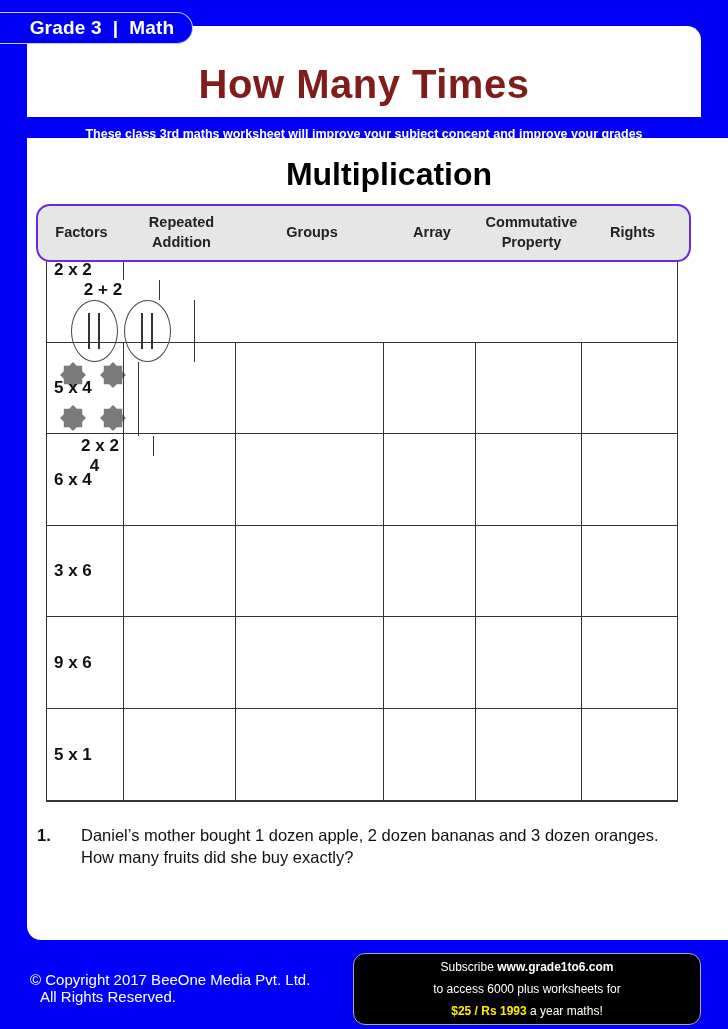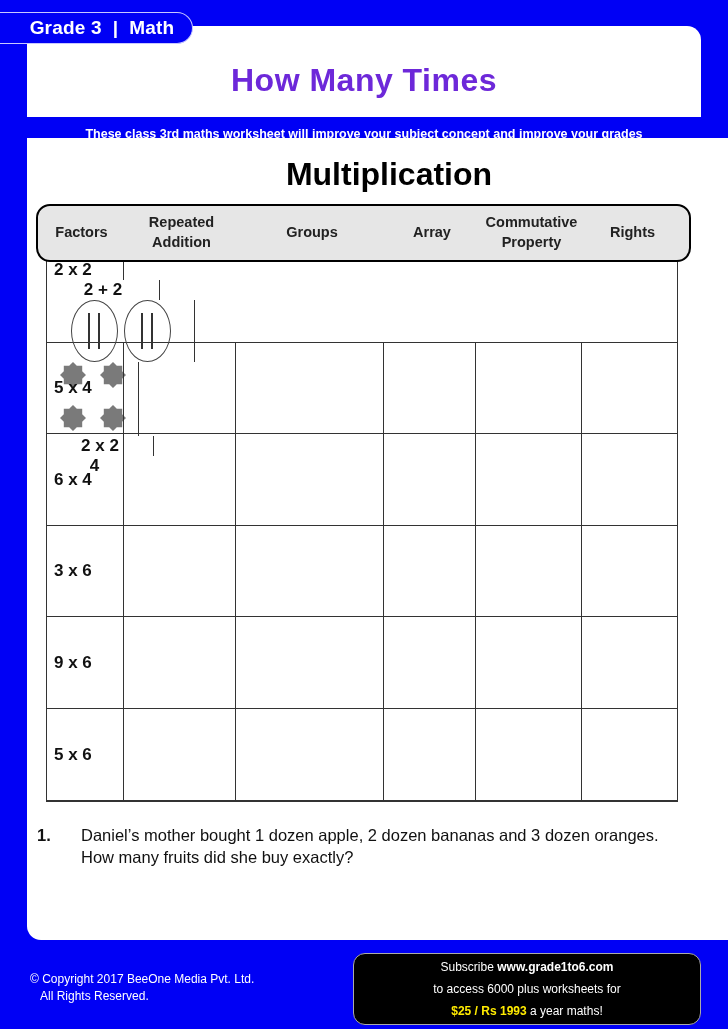--- a/index.html
+++ b/index.html
@@ -22,41 +22,41 @@
     z-index: 3;
   }
   .panel-top {
     position: absolute; left: 27px; top: 26px; width: 674px; height: 91px;
     background: #fff;
     border-radius: 0 14px 0 0;
     z-index: 1;
   }
   .title {
     position: absolute; left: 0; right: 0; top: 36px;
-    text-align: center; font-weight: bold; font-size: 32px; color: #6d28d9;
+    text-align: center; font-weight: bold; font-size: 40px; color: #7f1d1d;
     letter-spacing: 0.5px;
   }
   .subtitle {
     position: absolute; left: 27px; width: 674px; top: 121px; height: 26px;
     color: #fff; font-weight: bold; font-size: 12.5px;
     display: flex; align-items: center; justify-content: center;
   }
   .panel-main {
     position: absolute; left: 27px; top: 138px; width: 724px; height: 802px;
     background: #fff;
     border-radius: 0 0 14px 14px;
   }
   .section-title {
     position: absolute; left: 0; right: 0; top: 18px;
     text-align: center; font-weight: bold; font-size: 32px; color: #000;
   }
   .table-head {
     position: absolute; left: 9px; top: 66px; width: 655px; height: 58px;
     background: #e6e6e6;
-    border: 2px solid #000000;
+    border: 2px solid #6d28d9;
     border-radius: 14px;
     display: flex; align-items: center;
     z-index: 2;
   }
   .th {
     font-size: 14.5px; font-weight: bold; color: #222;
     text-align: center; line-height: 1.35;
   }
   .grid {
     position: absolute; left: 19px; top: 122px; width: 632px; height: 542px;
@@ -82,21 +82,21 @@
   }
   .question {
     position: absolute; left: 10px; top: 686px; width: 640px;
     font-size: 16.5px; color: #111; line-height: 22px;
     display: flex;
   }
   .q-num { width: 44px; font-weight: bold; }
   .q-text { flex: 1; }
   .copyright {
     position: absolute; left: 30px; top: 971px;
-    color: #fff; font-size: 12px; line-height: 17px;
+    color: #fff; font-size: 15px; line-height: 17px;
   }
   .copyright .l2 { padding-left: 10px; display: block; }
   .promo {
     position: absolute; left: 353px; top: 953px; width: 348px; height: 72px;
     background: #000;
     border: 1.5px solid #aaa;
     border-radius: 12px 12px 12px 12px;
     color: #fff; text-align: center; font-size: 12px; line-height: 22px;
     padding-top: 2px;
   }
@@ -191,21 +191,21 @@
       </div>
       <div class="row" style="top: 357px; height: 92px;">
         <div class="cell left" style="width: 77px;">9 x 6</div>
         <div class="cell center" style="width: 113px;"></div>
         <div class="cell center" style="width: 148px;"></div>
         <div class="cell center" style="width: 92px;"></div>
         <div class="cell center" style="width: 107px;"></div>
         <div class="cell center" style="width: 95px;"></div>
       </div>
       <div class="row" style="top: 449px; height: 91px; border-bottom: none;">
-        <div class="cell left" style="width: 77px;">5 x 6</div>
+        <div class="cell left" style="width: 77px;">5 x 1</div>
         <div class="cell center" style="width: 113px;"></div>
         <div class="cell center" style="width: 148px;"></div>
         <div class="cell center" style="width: 92px;"></div>
         <div class="cell center" style="width: 107px;"></div>
         <div class="cell center" style="width: 95px;"></div>
       </div>
     </div>
 
   <div class="question">
     <span class="q-num">1.</span>

